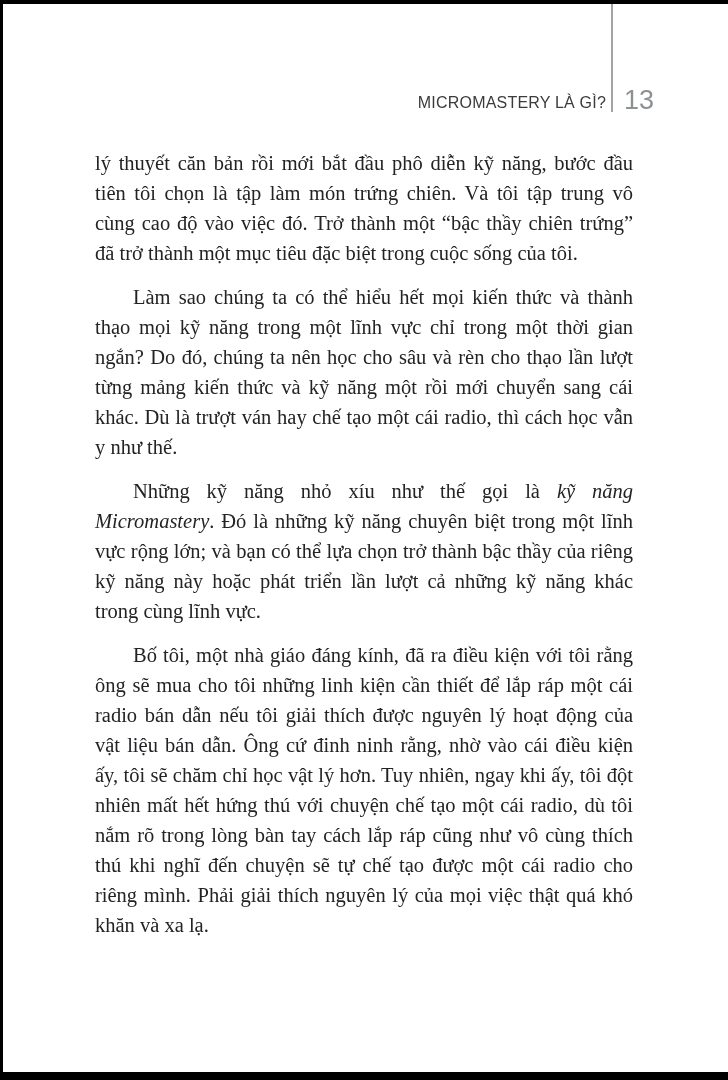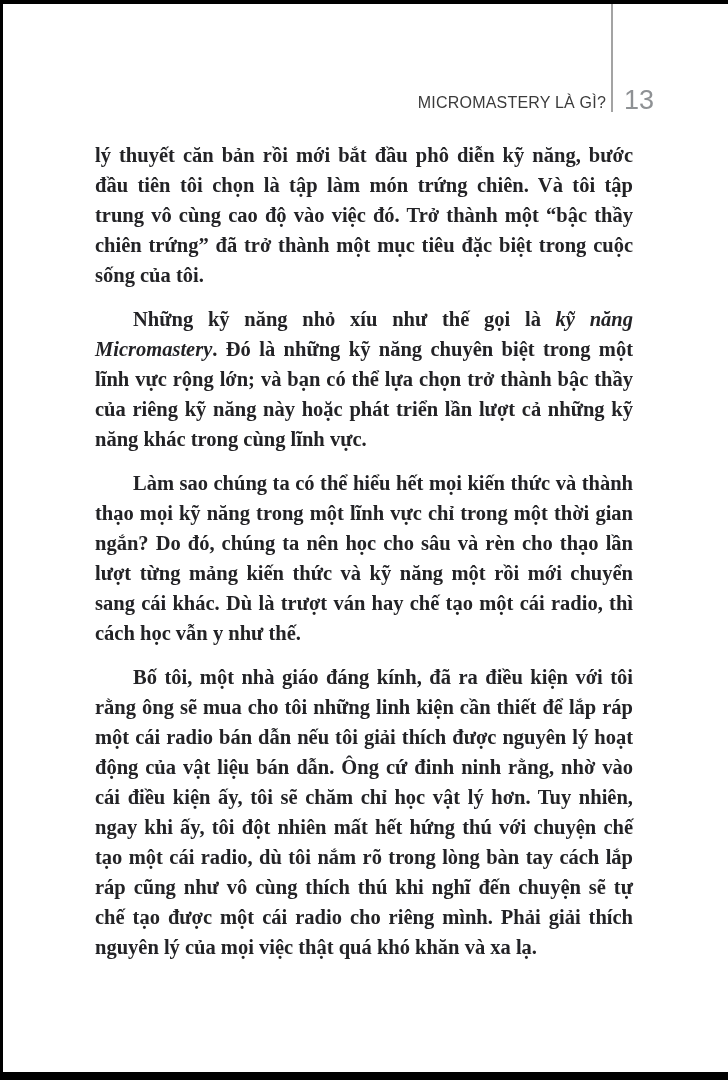--- a/index.html
+++ b/index.html
@@ -66,22 +66,21 @@
     position: absolute;
     left: 95px;
     top: 140px;
     width: 538px;
     font-size: 20.5px;
     line-height: 30px;
     color: var(--text, #232326);
     text-align: justify;
   }
   .body-text p {
-    margin: 0 0 14px 0;
-    font-weight: bold;
+    margin: 8px 0 14px 0;
   }
   .body-text p.indent {
     text-indent: 38px;
   }
   .body-text em {
     font-style: italic;
   }
 </style>
 </head>
 <body>
@@ -94,18 +93,18 @@
 
   <header>
     <span class="running-head">MICROMASTERY LÀ GÌ?</span>
     <span class="header-rule"></span>
     <span class="page-number">13</span>
   </header>
 
   <main class="body-text">
 
   <p class=""><span>lý thuyết căn bản rồi mới bắt đầu phô diễn kỹ năng, bước đầu tiên tôi chọn là tập làm món trứng chiên. Và tôi tập trung vô cùng cao độ vào việc đó. Trở thành một “bậc thầy chiên trứng” đã trở thành một mục tiêu đặc biệt trong cuộc sống của tôi.</span></p>
+      <p class="indent"><span>Làm sao chúng ta có thể hiểu hết mọi kiến thức và thành thạo mọi kỹ năng trong một lĩnh vực chỉ trong một thời gian ngắn? Do đó, chúng ta nên học cho sâu và rèn cho thạo lần lượt từng mảng kiến thức và kỹ năng một rồi mới chuyển sang cái khác. Dù là trượt ván hay chế tạo một cái radio, thì cách học vẫn y như thế.</span></p>
       <p class="indent"><span>Những kỹ năng nhỏ xíu như thế gọi là </span><em>kỹ năng Micromastery</em><span>. Đó là những kỹ năng chuyên biệt trong một lĩnh vực rộng lớn; và bạn có thể lựa chọn trở thành bậc thầy của riêng kỹ năng này hoặc phát triển lần lượt cả những kỹ năng khác trong cùng lĩnh vực.</span></p>
-      <p class="indent"><span>Làm sao chúng ta có thể hiểu hết mọi kiến thức và thành thạo mọi kỹ năng trong một lĩnh vực chỉ trong một thời gian ngắn? Do đó, chúng ta nên học cho sâu và rèn cho thạo lần lượt từng mảng kiến thức và kỹ năng một rồi mới chuyển sang cái khác. Dù là trượt ván hay chế tạo một cái radio, thì cách học vẫn y như thế.</span></p>
       <p class="indent"><span>Bố tôi, một nhà giáo đáng kính, đã ra điều kiện với tôi rằng ông sẽ mua cho tôi những linh kiện cần thiết để lắp ráp một cái radio bán dẫn nếu tôi giải thích được nguyên lý hoạt động của vật liệu bán dẫn. Ông cứ đinh ninh rằng, nhờ vào cái điều kiện ấy, tôi sẽ chăm chỉ học vật lý hơn. Tuy nhiên, ngay khi ấy, tôi đột nhiên mất hết hứng thú với chuyện chế tạo một cái radio, dù tôi nắm rõ trong lòng bàn tay cách lắp ráp cũng như vô cùng thích thú khi nghĩ đến chuyện sẽ tự chế tạo được một cái radio cho riêng mình. Phải giải thích nguyên lý của mọi việc thật quá khó khăn và xa lạ.</span></p>
     </main>
 
 </div>
 
 </body></html>

